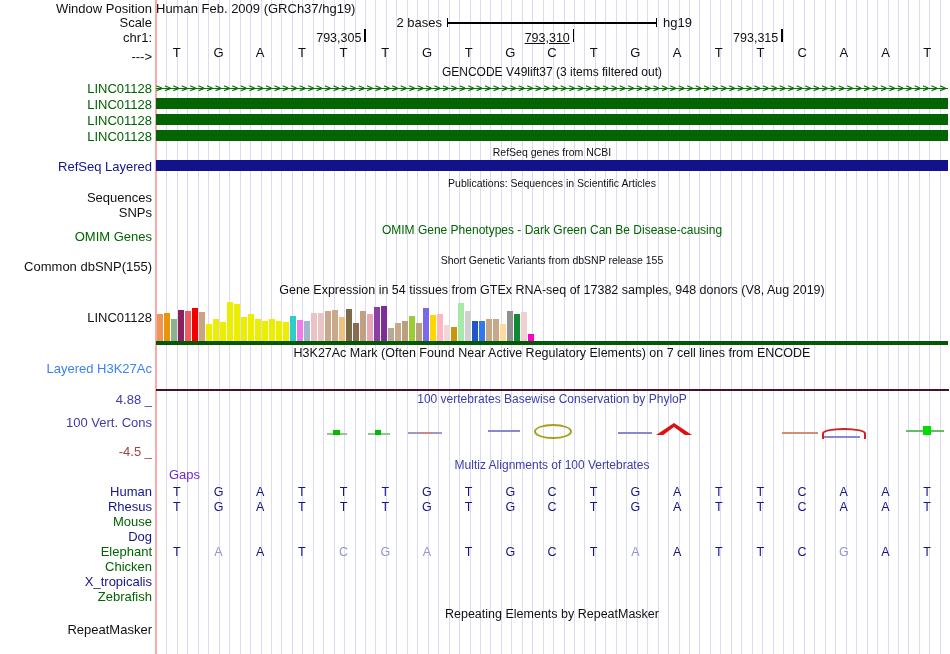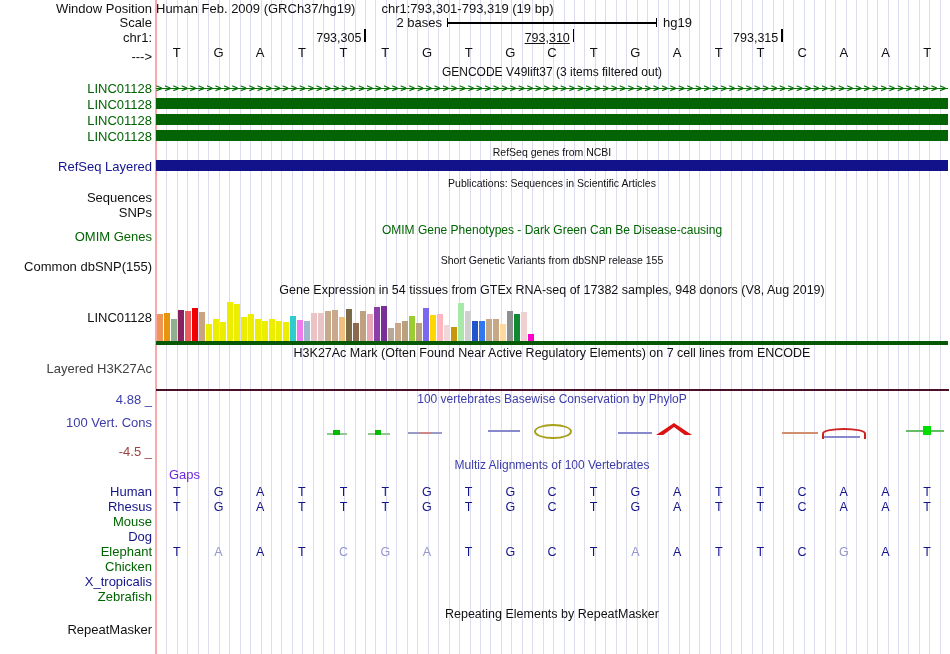--- a/index.html
+++ b/index.html
@@ -114,21 +114,20 @@
       <div class="vgrid" style="left: 897.95px;"></div>
       <div class="vgrid" style="left: 908.4px;"></div>
       <div class="vgrid" style="left: 918.85px;"></div>
       <div class="vgrid" style="left: 929.3px;"></div>
       <div class="vgrid" style="left: 939.75px;"></div>
     </div>
   <div class="pink-line"></div>
 
   <div class="header-line">
     <span>Human Feb. 2009 (GRCh37/hg19)</span>
-    <span>chr1:793,301-793,319 (19 bp)</span>
   </div>
 
   <span class="scale-text">2 bases</span>
   <div class="scale-bar">
       <div class="scale-bar-inner"></div>
     </div>
   <span class="scale-db">hg19</span>
 
   <div>
       <div class="tick-label" style="left: 283.42px;">793,305</div>
@@ -168,21 +167,21 @@
       <div class="lbl-left" style="top: 82px; color: rgb(0, 100, 0);">LINC01128</div>
       <div class="lbl-left" style="top: 98px; color: rgb(0, 100, 0);">LINC01128</div>
       <div class="lbl-left" style="top: 114px; color: rgb(0, 100, 0);">LINC01128</div>
       <div class="lbl-left" style="top: 130px; color: rgb(0, 100, 0);">LINC01128</div>
       <div class="lbl-left" style="top: 160px; color: rgb(20, 20, 140);">RefSeq Layered</div>
       <div class="lbl-left" style="top: 191px; color: rgb(17, 17, 17);">Sequences</div>
       <div class="lbl-left" style="top: 206px; color: rgb(17, 17, 17);">SNPs</div>
       <div class="lbl-left" style="top: 230px; color: rgb(0, 100, 0);">OMIM Genes</div>
       <div class="lbl-left" style="top: 260px; color: rgb(17, 17, 17);">Common dbSNP(155)</div>
       <div class="lbl-left" style="top: 311px; color: rgb(17, 17, 17);">LINC01128</div>
-      <div class="lbl-left" style="top: 362px; color: #404040;">Layered H3K27Ac</div>
+      <div class="lbl-left" style="top: 362px; color: #3b82f6;">Layered H3K27Ac</div>
       <div class="lbl-left" style="top: 393px; color: rgb(60, 60, 170);">4.88 _</div>
       <div class="lbl-left" style="top: 416px; color: rgb(60, 60, 170);">100 Vert. Cons</div>
       <div class="lbl-left" style="top: 445px; color: rgb(158, 68, 68);">-4.5 _</div>
       <div class="lbl-left" style="top: 623px; color: rgb(17, 17, 17); text-align: right;">RepeatMasker</div>
     </div>
   <div>
       <div class="lbl-center" style="top: 66px; color: rgb(17, 17, 17); font-size: 12px;">GENCODE V49lift37 (3 items filtered out)</div>
       <div class="lbl-center" style="top: 146px; color: rgb(17, 17, 17); font-size: 10.5px;">RefSeq genes from NCBI</div>
       <div class="lbl-center" style="top: 177px; color: rgb(17, 17, 17); font-size: 10.5px;">Publications: Sequences in Scientific Articles</div>
       <div class="lbl-center" style="top: 224px; color: rgb(0, 100, 0); font-size: 12px;">OMIM Gene Phenotypes - Dark Green Can Be Disease-causing</div>

